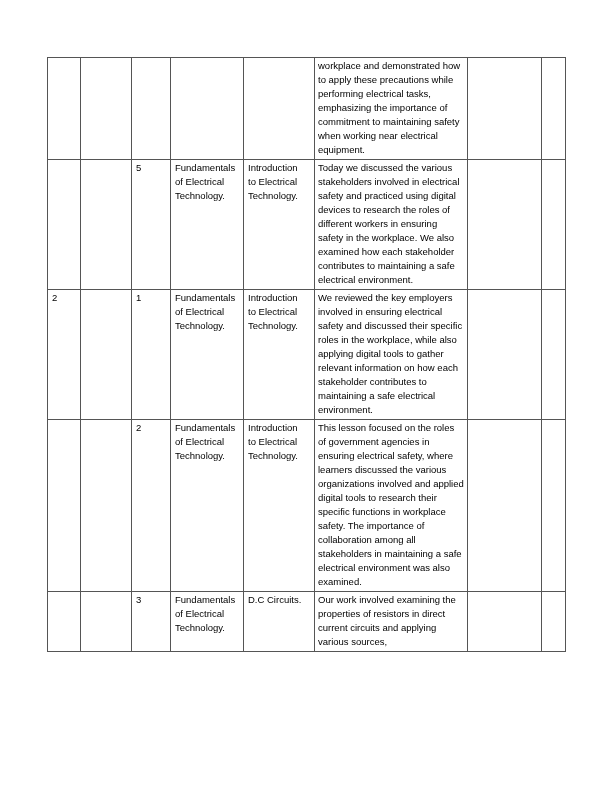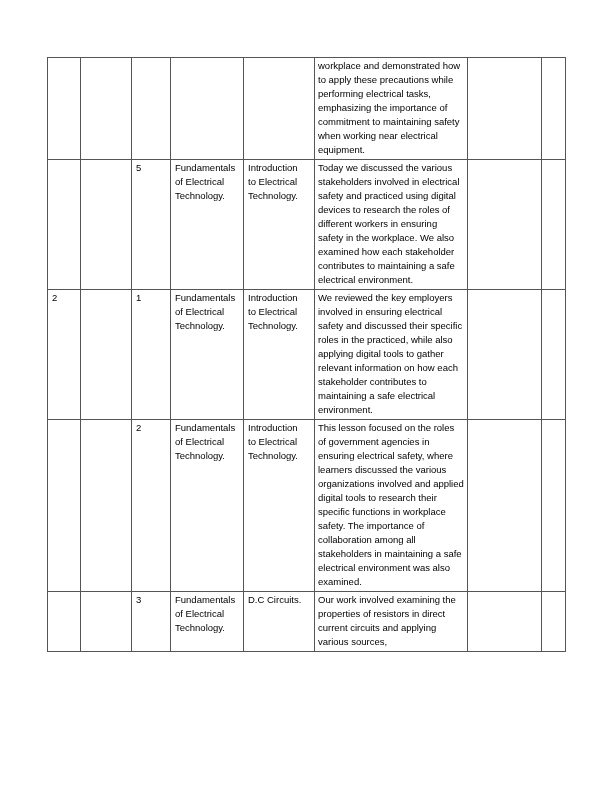--- a/index.html
+++ b/index.html
@@ -83,21 +83,21 @@
         <td class="c7"></td>
         <td class="c8"></td>
       </tr>
 
       <tr>
         <td class="c1">2</td>
         <td class="c2"></td>
         <td class="c3">1</td>
         <td class="c4">Fundamentals of Electrical Technology.</td>
         <td class="c5">Introduction to Electrical Technology.</td>
-        <td class="c6">We reviewed the key employers involved in ensuring electrical safety and discussed their specific roles in the practiced, while also applying digital tools to gather relevant information on how each stakeholder contributes to maintaining a safe electrical environment.</td>
+        <td class="c6">We reviewed the key employers involved in ensuring electrical safety and discussed their specific roles in the workplace, while also applying digital tools to gather relevant information on how each stakeholder contributes to maintaining a safe electrical environment.</td>
         <td class="c7"></td>
         <td class="c8"></td>
       </tr>
 
       <tr>
         <td class="c1"></td>
         <td class="c2"></td>
         <td class="c3">2</td>
         <td class="c4">Fundamentals of Electrical Technology.</td>
         <td class="c5">Introduction to Electrical Technology.</td>

